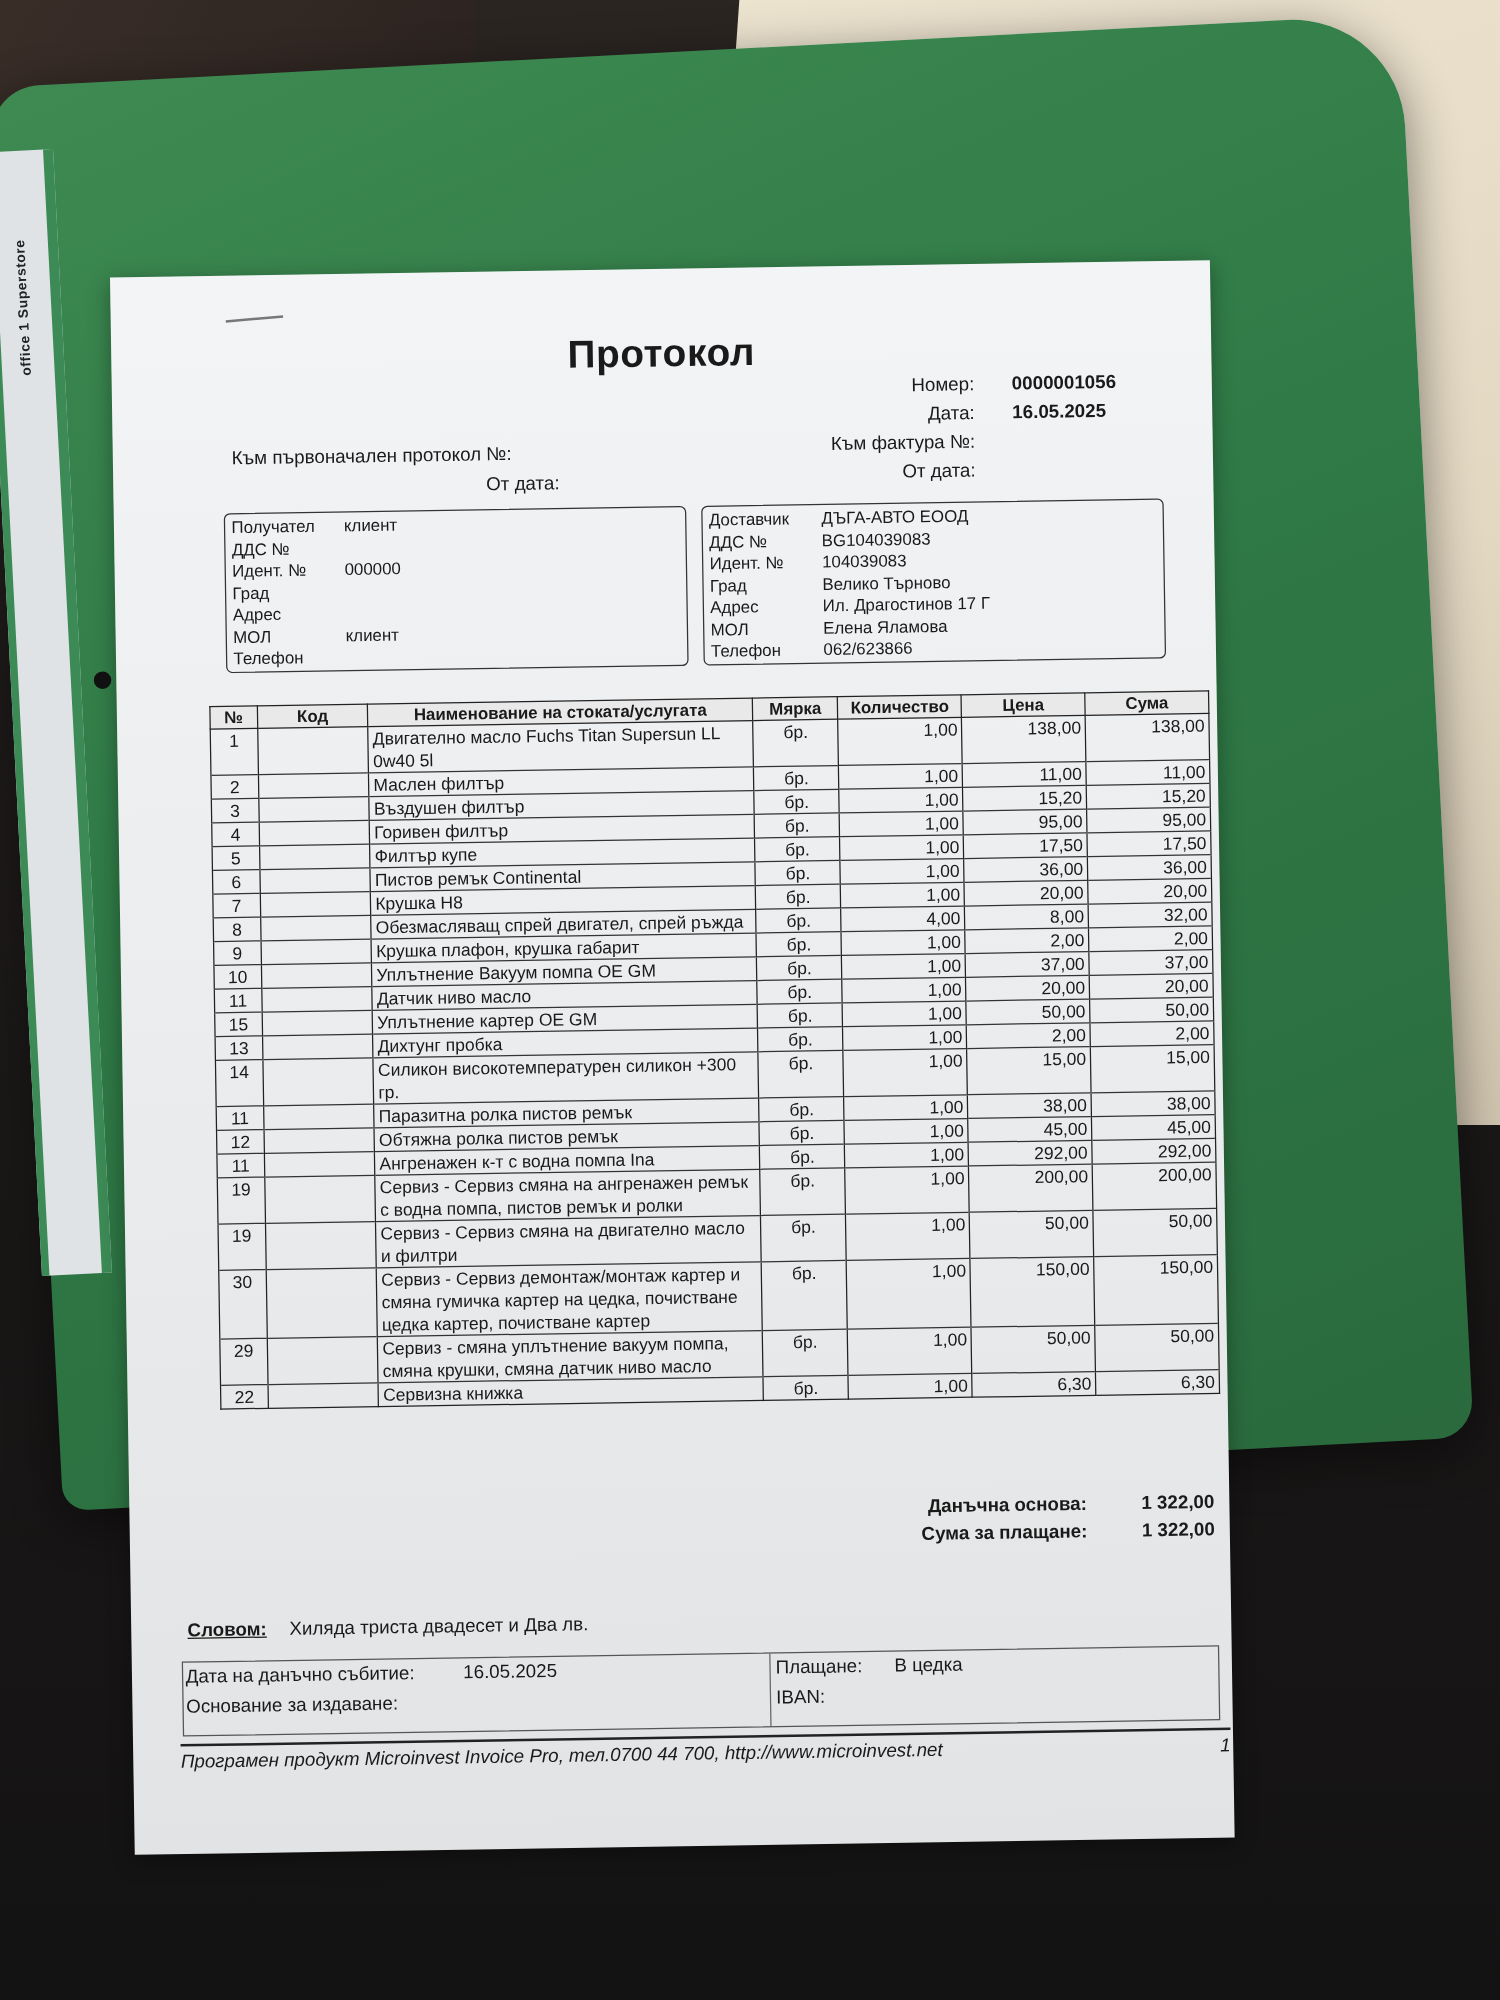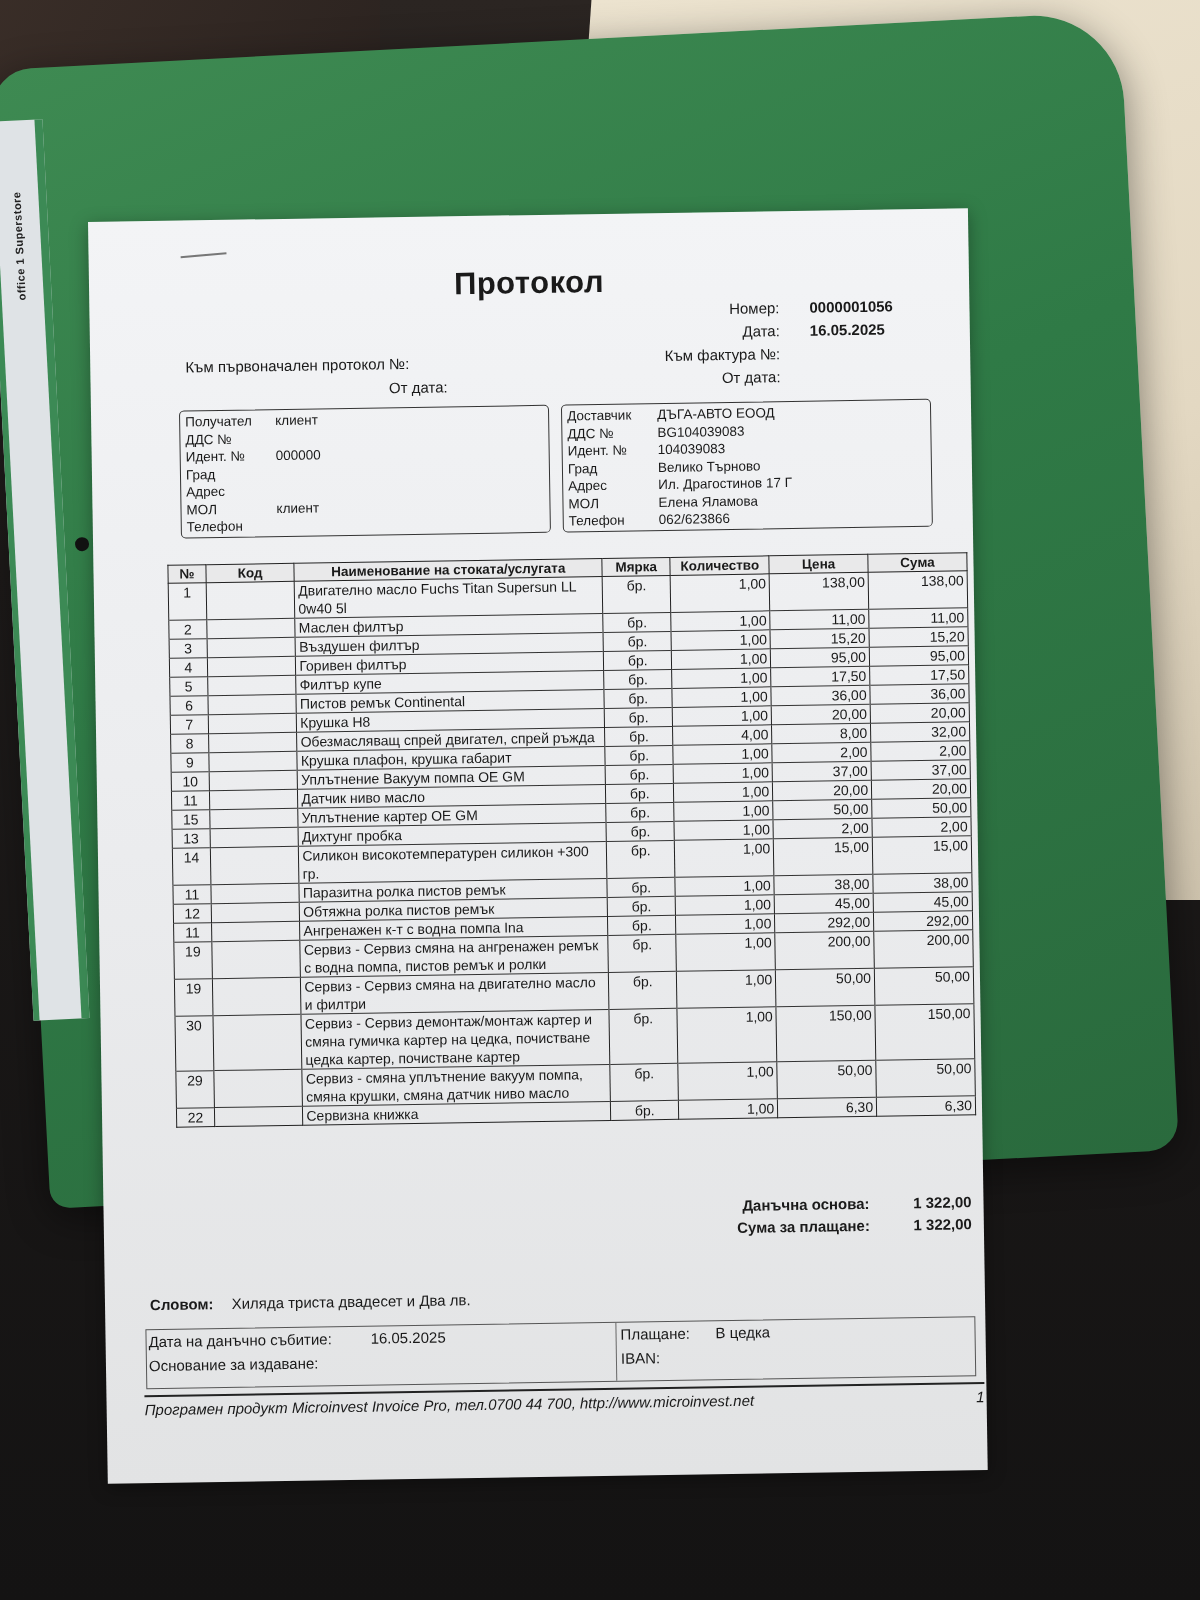--- a/index.html
+++ b/index.html
@@ -70,21 +70,21 @@
   td.name { width: 295px; }
   td.unit { width: 60px; text-align: center; }
   td.qty, td.price, td.sum { text-align: right; width: 90px; }
 
   .totals { position: absolute; right: 12px; top: 985px; font-size: 15px; font-weight: bold; }
   .totals .trow { display: flex; justify-content: flex-end; height: 22px; }
   .totals .tl { text-align: right; margin-right: 32px; }
   .totals .tv { width: 70px; text-align: right; }
 
   .words { position: absolute; left: 45px; top: 1075px; font-size: 15px; }
-  .words .wl { font-weight: bold; margin-right: 14px; }
+  .words .wl { font-weight: bold; margin-right: 14px; text-decoration: underline; }
 
   .bottom-box { position: absolute; left: 40px; top: 1108px; width: 830px; height: 60px; border: 1.5px solid #555; font-size: 15px; display: flex; box-sizing: border-box; }
   .bottom-box .col { padding: 3px 2px; box-sizing: border-box; }
   .bottom-box .col.left { width: 470px; border-right: 1px solid #666; }
   .bottom-box .col.right { flex: 1; padding-left: 4px; }
   .bottom-box .brow { display: flex; height: 24px; }
   .bottom-box .bl { width: 222px; }
   .bottom-box .col.right .bl { width: 95px; }
 
   .footer-rule { position: absolute; left: 38px; top: 1174px; width: 840px; height: 2px; background: #222; }

